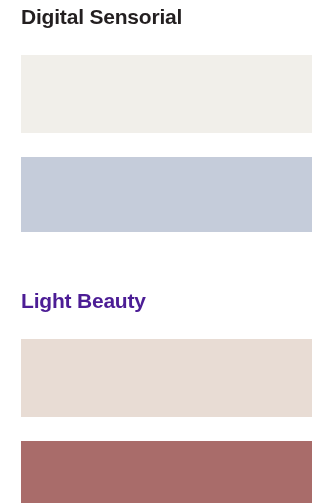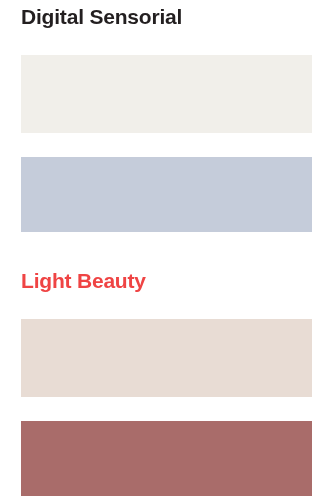--- a/index.html
+++ b/index.html
@@ -83,20 +83,20 @@
 
   <section class="palette-section palette-section--first">
     <h2 class="palette-title" style="color: rgb(35, 31, 32);">Digital Sensorial</h2>
     <ul class="swatch-list">
       <li class="swatch swatch--tall title-to-swatch" style="background-color: rgb(241, 239, 234);"></li>
       <li class="swatch swatch--short swatch--gap-top" style="background-color: rgb(197, 204, 218);"></li>
     </ul>
   </section>
 
   <section class="palette-section palette-section--second">
-    <h2 class="palette-title" style="color: #ef4444;">Light Beauty</h2>
+    <h2 class="palette-title" style="color: #4c1d95; margin-top: 20px;">Light Beauty</h2>
     <ul class="swatch-list">
       <li class="swatch swatch--tall title-to-swatch" style="background-color: rgb(232, 220, 212);"></li>
       <li class="swatch swatch--short swatch--gap-top" style="background-color: rgb(169, 108, 106);"></li>
     </ul>
   </section>
 
 </div>
 
 </body></html>

